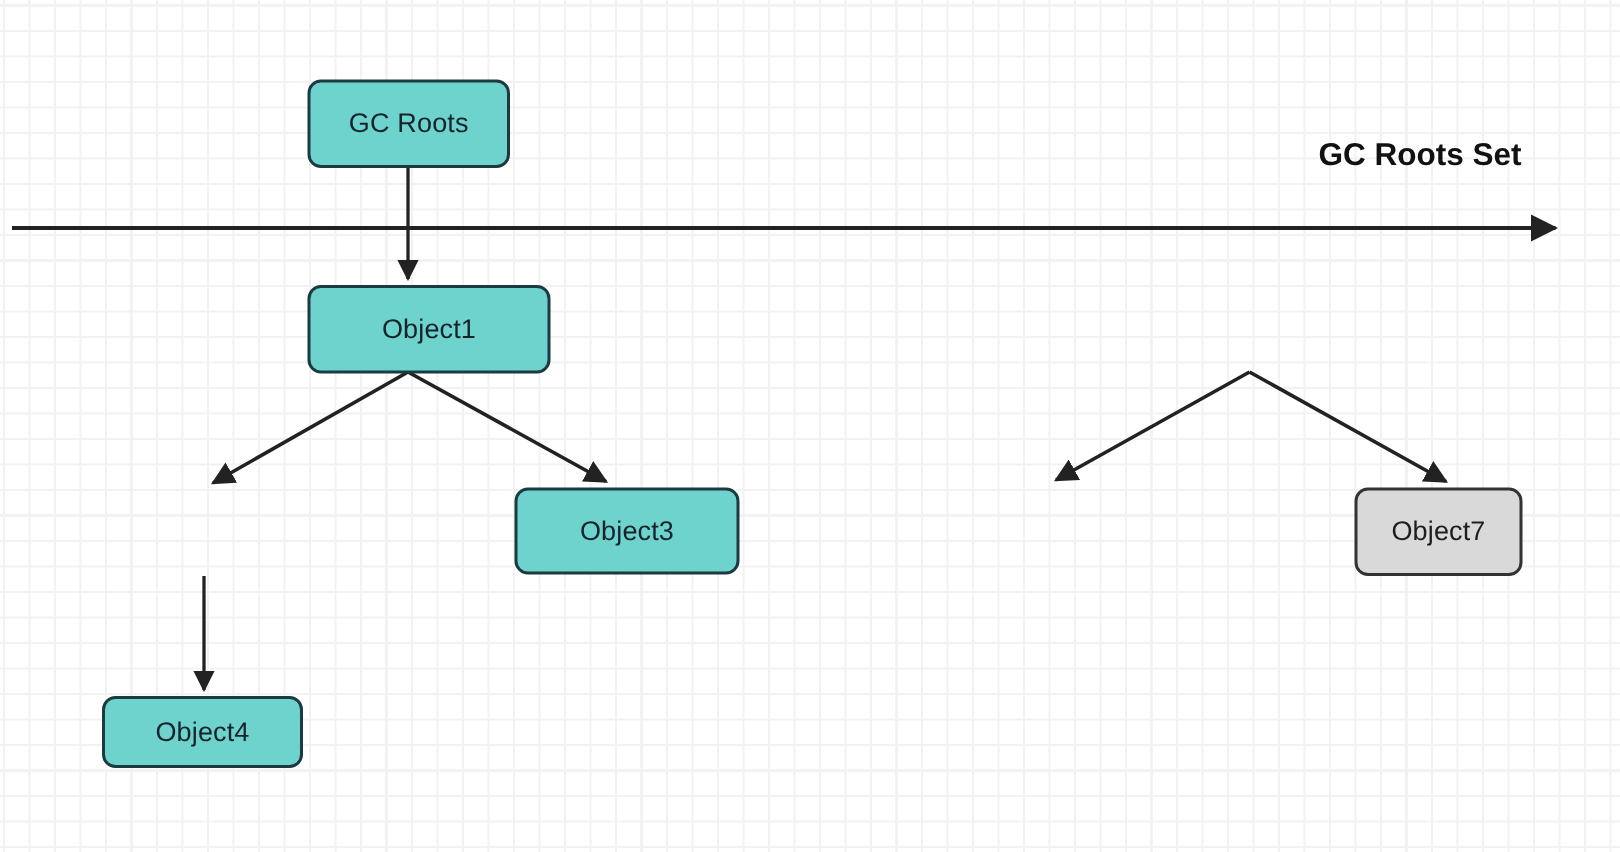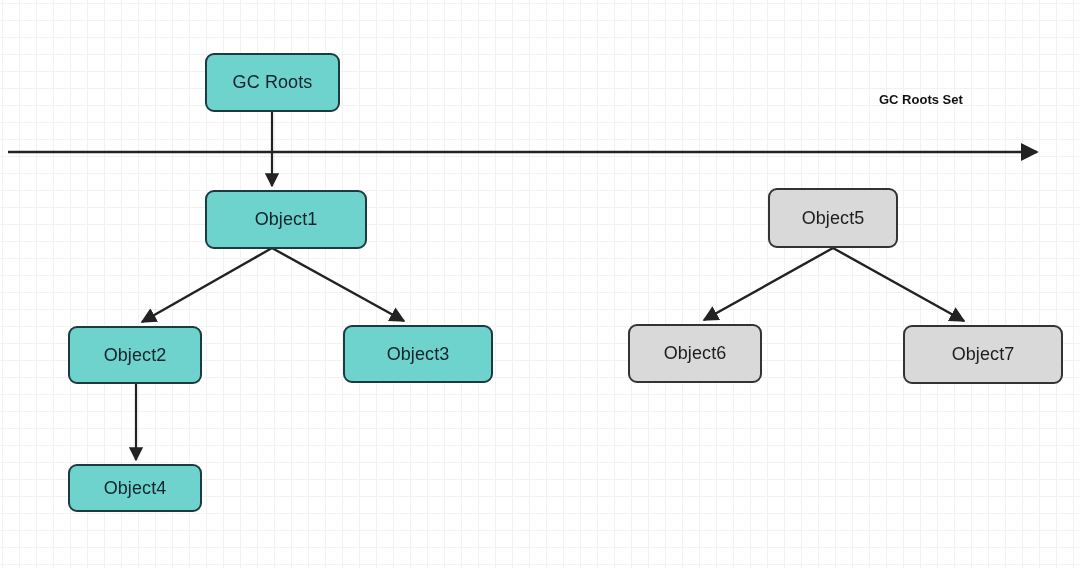--- a/index.html
+++ b/index.html
@@ -57,21 +57,21 @@
     background: #d9d9d9;
     border-color: #333333;
     color: #1d1d1d;
   }
   .node-label {
     pointer-events: none;
   }
   .set-label {
     position: absolute;
     font-family: "Liberation Sans", sans-serif;
-    font-size: 13px;
+    font-size: 21px;
     font-weight: bold;
     color: #111111;
     white-space: nowrap;
   }
 </style>
 </head>
 <body>
 
 <div id="canvas">
 
@@ -103,37 +103,28 @@
   <div class="set-label" style="left:879px; top:92px;">GC Roots Set</div>
 
   <div class="node live" style="left:205px; top:53px; width:135px; height:59px;">
     <span class="node-label">GC Roots</span>
   </div>
 
   <div class="node live" style="left:205px; top:190px; width:162px; height:59px;">
     <span class="node-label">Object1</span>
   </div>
 
-  <div class="node live" style="left:68px; top:326px; width:134px; height:58px;">
-    <span class="node-label">Object2</span>
-  </div>
 
   <div class="node live" style="left:343px; top:325px; width:150px; height:58px;">
     <span class="node-label">Object3</span>
   </div>
 
   <div class="node live" style="left:68px; top:464px; width:134px; height:48px;">
     <span class="node-label">Object4</span>
   </div>
 
-  <div class="node dead" style="left:768px; top:188px; width:130px; height:60px;">
-    <span class="node-label">Object5</span>
-  </div>
 
-  <div class="node dead" style="left:628px; top:324px; width:134px; height:59px;">
-    <span class="node-label">Object6</span>
-  </div>
 
-  <div class="node dead" style="left:903px; top:325px; width:160px; height:59px;">
+  <div class="node dead" style="left:903px; top:325px; width:112px; height:59px;">
     <span class="node-label">Object7</span>
   </div>
 
 </div>
 
 </body></html>

